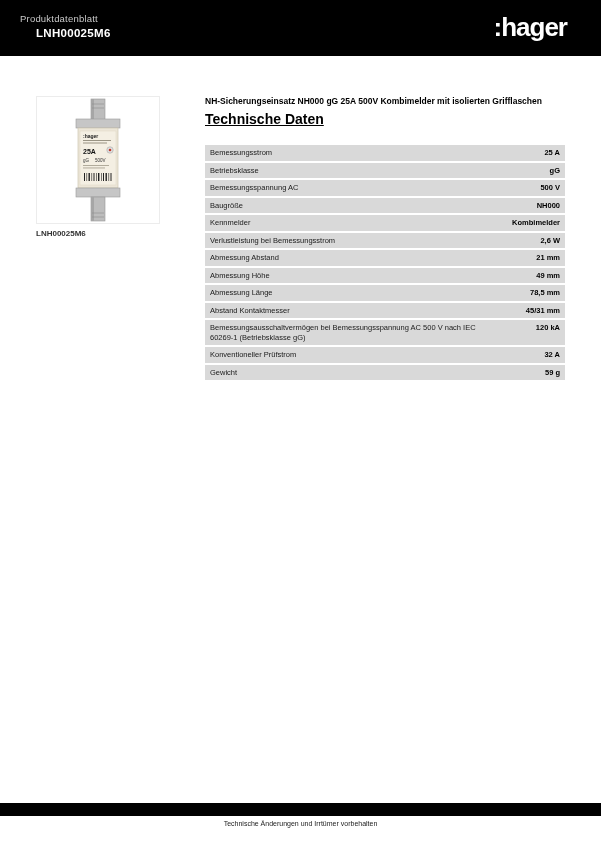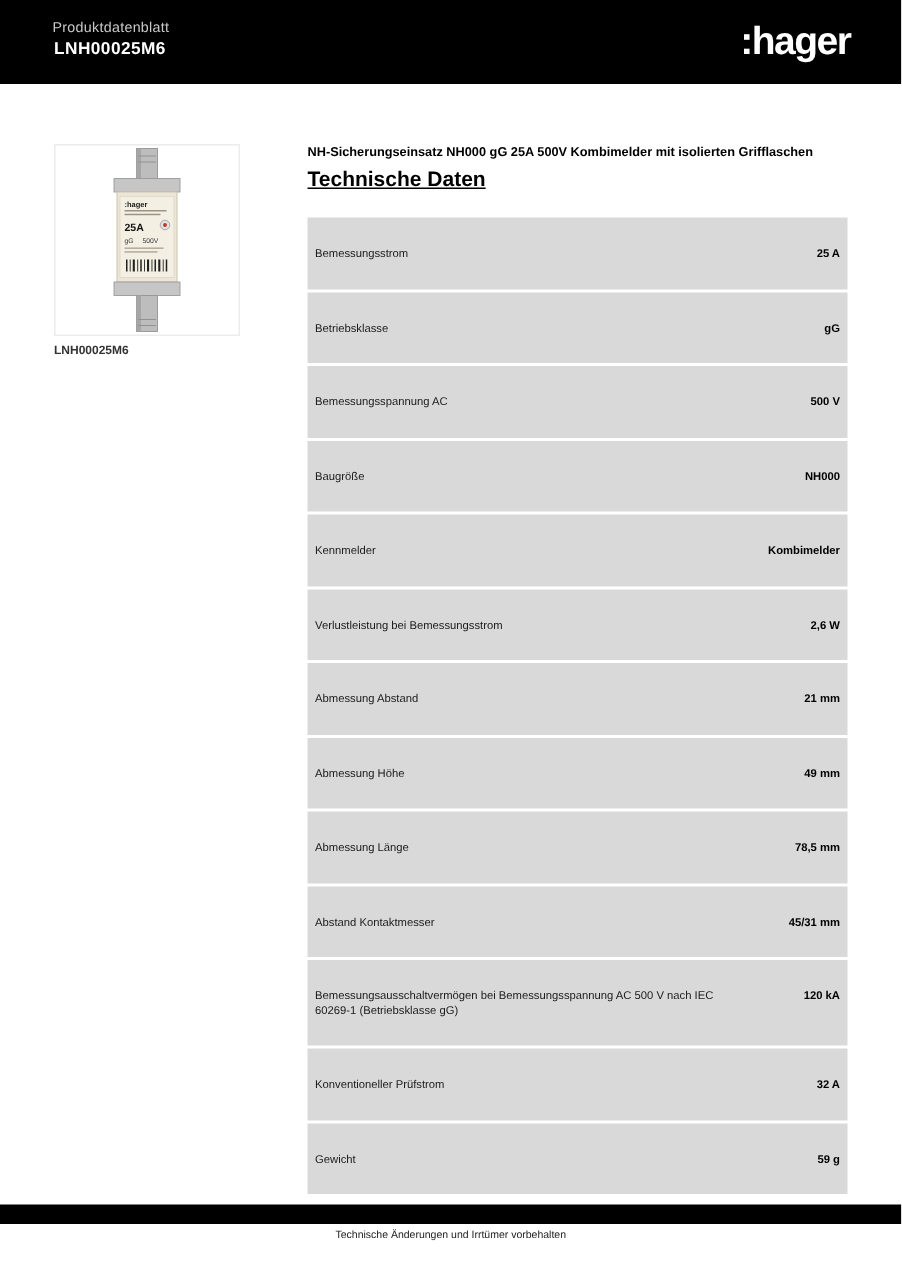--- a/index.html
+++ b/index.html
@@ -9,21 +9,21 @@
     background:#ffffff;
     font-family:"Liberation Sans", sans-serif;
     overflow:hidden;
   }
   
   .header{
     position:absolute;left:0;top:0;width:601px;height:56px;
     background:#000000;
   }
   .header-subtitle{
-    position:absolute;left:35px;top:13px;
+    position:absolute;left:20px;top:13px;
     font-size:9.5px;color:#c9c9c9;letter-spacing:.2px;text-align:center;
   }
   .header-title{
     position:absolute;left:36px;top:27px;
     font-size:11.5px;color:#ffffff;font-weight:bold;letter-spacing:.3px;
   }
   .brand-logo{
     position:absolute;right:34px;top:12px;
     font-size:26px;line-height:30px;color:#ffffff;font-weight:bold;
     letter-spacing:-1px;
@@ -47,21 +47,21 @@
     font-size:14px;font-weight:bold;color:#000000;
     margin:0 0 18px 0;
     text-decoration:underline;
   }
   
   .tech-table{width:360px;}
   .trow{
     display:flex;justify-content:space-between;align-items:flex-start;
     background:#d9d9d9;
     margin-bottom:2px;
-    padding:19px 5px;
+    padding:3px 5px;
     box-sizing:border-box;
     min-height:11.5px;
     font-size:7.5px;line-height:9.5px;color:#1a1a1a;
   }
   .trow .tlabel{max-width:285px;padding-right:8px;}
   .trow .tvalue{font-weight:bold;color:#000000;white-space:nowrap;margin-left:auto;}
   
   .footer-bar{
     position:absolute;left:0;top:803px;width:601px;height:13px;
     background:#000000;

